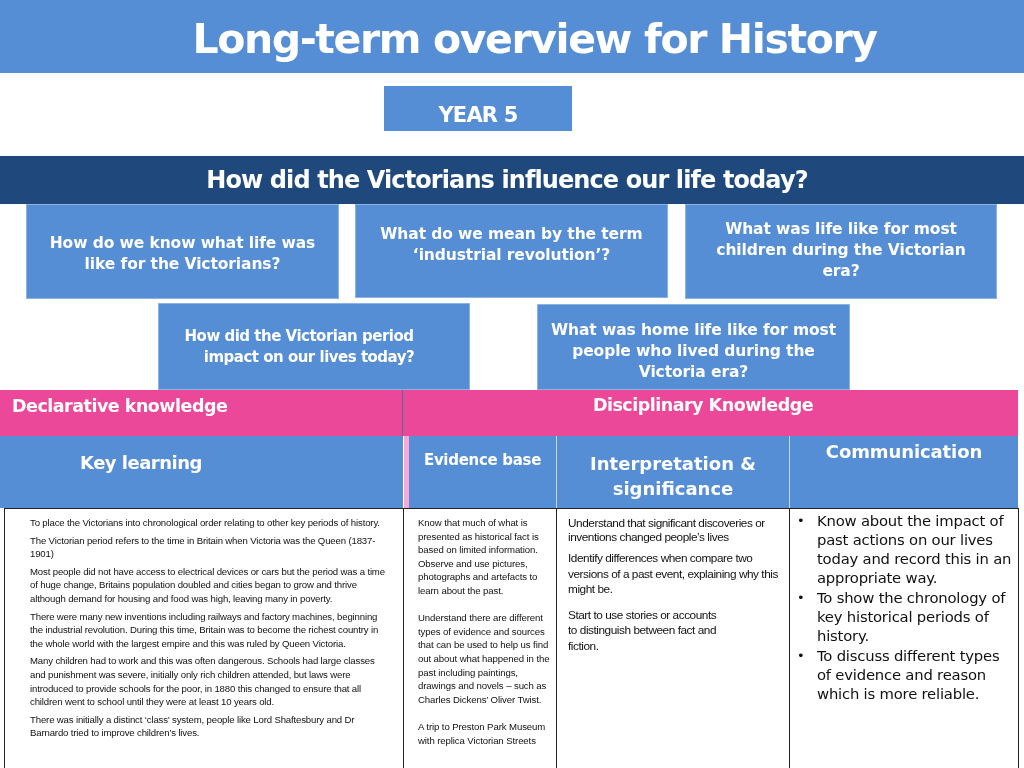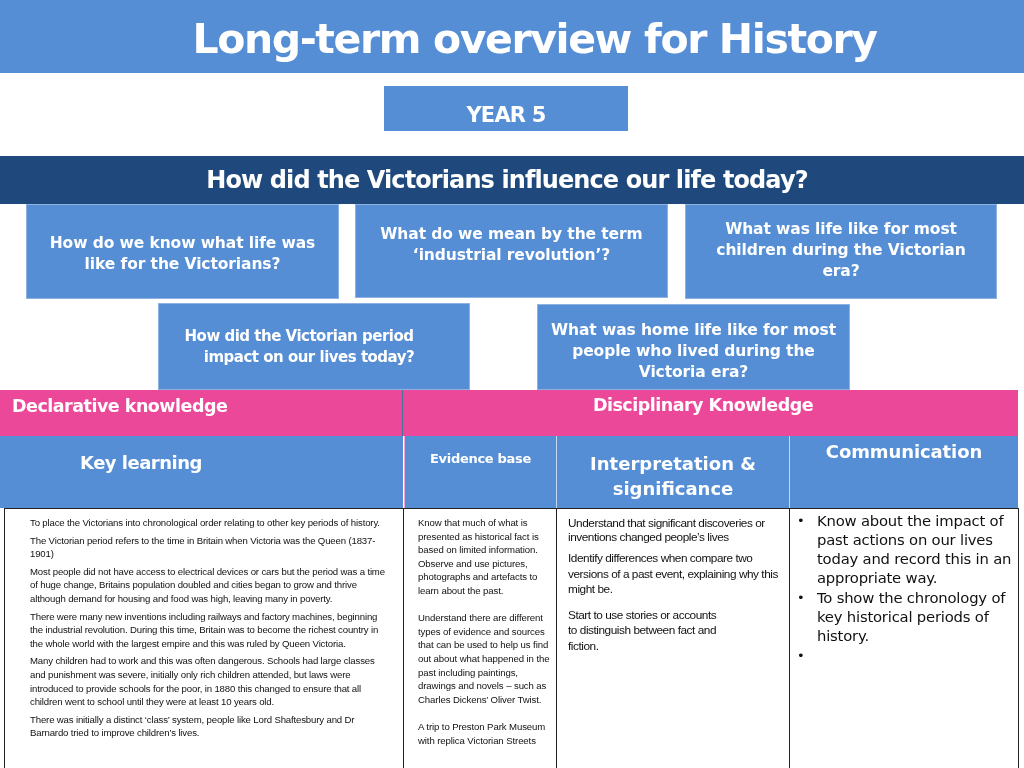--- a/index.html
+++ b/index.html
@@ -15,21 +15,21 @@
       font-family: "DejaVu Sans", sans-serif;
       font-weight: bold;
       font-size: 41px;
       letter-spacing: -1.4px;
       display: flex; align-items: center; justify-content: center;
       padding-left: 45px;
       padding-top: 4px;
     }
 
     .year-box {
-      left: 384px; top: 86px; width: 244px; height: 45px;
+      left: 384px; top: 86px; width: 188px; height: 45px;
       background: #558ed5;
       color: #fff;
       font-weight: bold;
       font-size: 21px;
       letter-spacing: -0.8px;
       display: flex; align-items: center; justify-content: center;
       padding-top: 13px;
     }
 
     .question-bar {
@@ -153,21 +153,21 @@
     <span>What was home life like for most</span>
     <span>people who lived during the</span>
     <span>Victoria  era?</span>
   </div>
 </div>
 
 <div class="abs hdr-dark" style="left:0; top:390px; width:403px; height:46px; font-size:17.5px; letter-spacing:-0.5px; padding:6px 0 0 12px; border-right:1px solid #4f6f98;">Declarative knowledge</div>
 <div class="abs hdr-dark" style="left:403px; top:390px; width:615px; height:46px; font-size:17.5px; letter-spacing:-0.5px; text-align:center; padding-top:5px; padding-right:15px;">Disciplinary  Knowledge</div>
 
 <div class="abs hdr-light" style="left:0; top:436px; width:403px; height:72px; font-size:18px; letter-spacing:-0.5px; text-align:left; padding:16px 0 0 80px;">Key learning</div>
-<div class="abs hdr-light" style="left:404px; top:436px; width:152px; height:72px; font-size:13px; letter-spacing:-0.3px; padding-top:15px; border-left:1px solid #f9a8d4;">Evidence base</div>
+<div class="abs hdr-light" style="left:404px; top:436px; width:152px; height:72px; font-size:15px; letter-spacing:-0.3px; padding-top:15px; border-left:5px solid #f9a8d4;">Evidence base</div>
 <div class="abs hdr-light" style="left:556px; top:436px; width:233px; height:72px; font-size:18px; letter-spacing:0px; line-height:25px; padding-top:15px; border-left:1px solid #c6d9f1;">
   <span style="display:block;">Interpretation &amp;</span>
   <span style="display:block;">significance</span>
 </div>
 <div class="abs hdr-light" style="left:789px; top:436px; width:229px; height:72px; font-size:18px; letter-spacing:-0.1px; padding-top:5px; border-left:1px solid #c6d9f1;">Communication</div>
 
 <div class="abs cell kl-text" style="left:4px; top:508px; width:400px; height:262px; padding:3px 8px 0 21px;">
   <p>To place the Victorians into chronological order relating to other key periods of history.</p>
   <p>The Victorian period refers to the time in Britain when Victoria was the Queen (1837-1901)</p>
   <p>Most people did not have access to electrical devices or cars but the period was a time of huge change, Britains population doubled and cities began to grow and thrive although demand for housing and food was high, leaving many in poverty.</p>
@@ -193,15 +193,16 @@
     <li>
       <span class="bullet">•</span>
       <span>Know about the impact of past actions on our lives today and record this in an appropriate way.</span>
     </li>
     <li>
       <span class="bullet">•</span>
       <span>To show the chronology of key historical periods of history.</span>
     </li>
     <li>
       <span class="bullet">•</span>
+      <span>To discuss different types of evidence and reason which is more reliable.</span>
     </li>
   </ul>
 </div>
 
 </body></html>

